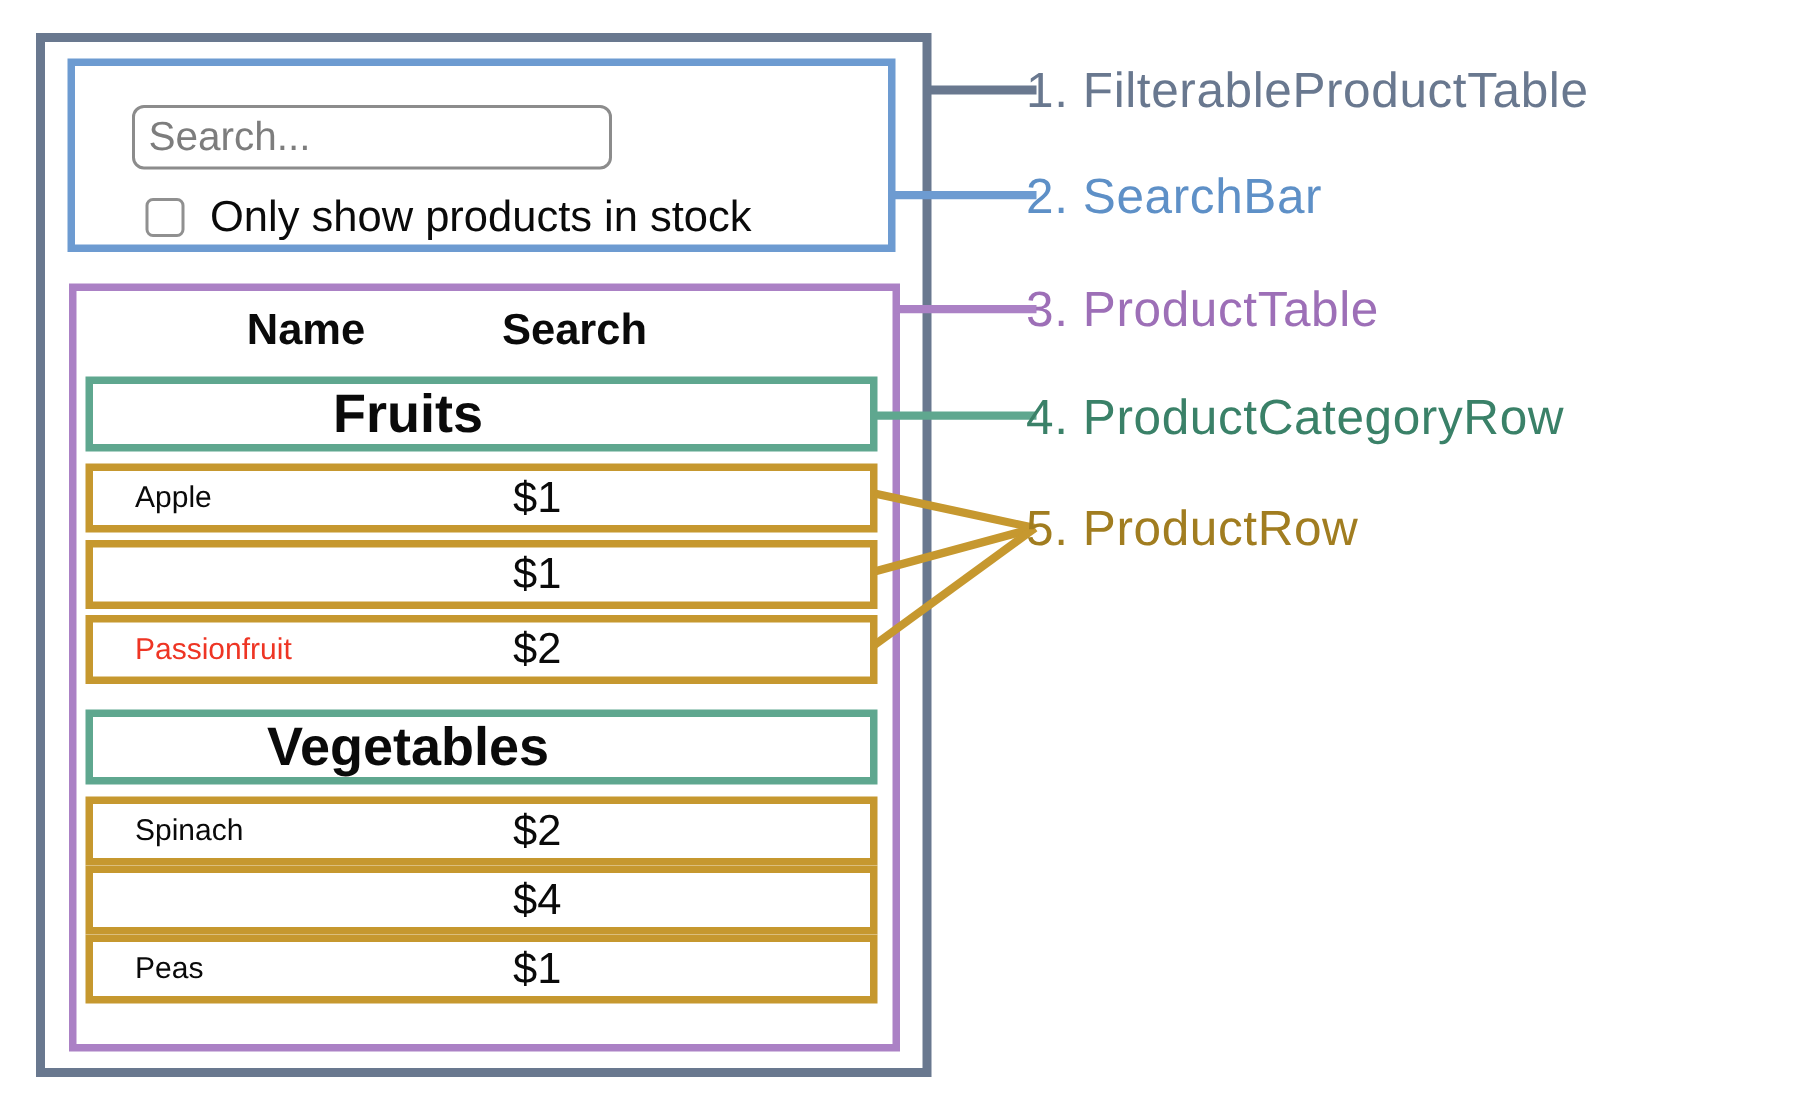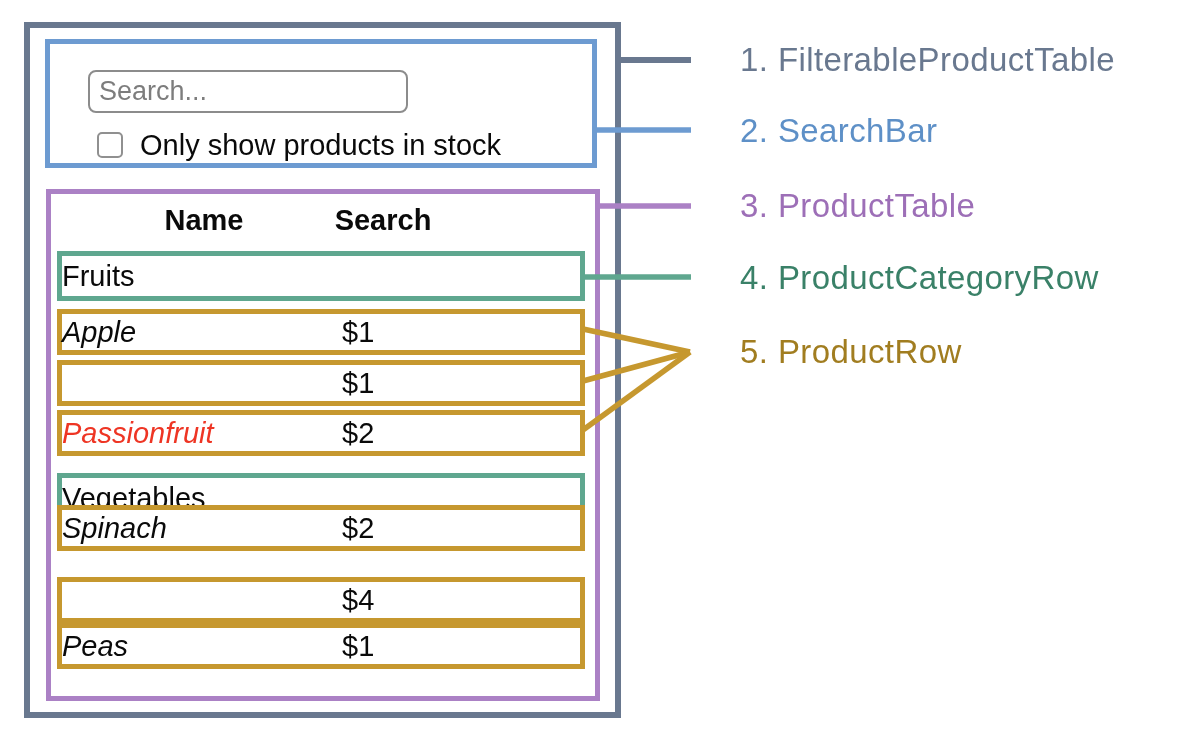--- a/index.html
+++ b/index.html
@@ -21,26 +21,26 @@
     appearance:none;-webkit-appearance:none;border:2.5px solid #909090;border-radius:5px;background:#fff;
   }
   .checkbox-label{position:absolute;left:140px;top:130px;height:30px;line-height:30px;font-size:29px;color:#0a0a0a;white-space:nowrap;}
   .box-producttable{left:46px;top:189px;width:554px;height:512px;border:5px solid #AB81C5;}
   .col-header{position:absolute;top:200px;height:40px;line-height:40px;font-weight:bold;font-size:29px;color:#0a0a0a;text-align:center;}
   .col-header.name{left:57px;width:294px;}
   .col-header.price{left:303px;width:160px;}
   .trow{position:absolute;left:57px;width:528px;box-sizing:border-box;background:#fff;display:flex;align-items:center;}
   .trow.category{border:5px solid #5FA78F;height:50px;}
   .trow.product{border:5px solid #C6982F;height:46px;}
-  .cat-label{width:420px;font-weight:normal;font-size:29px;color:#0a0a0a;}
-  .p-name{font-size:29px;color:#0a0a0a;white-space:nowrap;font-style:italic;}
+  .cat-label{width:420px;text-align:center;font-weight:bold;font-size:36px;color:#0a0a0a;}
+  .p-name{padding-left:28px;font-size:20px;color:#0a0a0a;white-space:nowrap;}
   .p-name.oos{color:#EE3524;}
   .p-price{position:absolute;left:280px;font-size:29px;color:#0a0a0a;}
   .connectors{position:absolute;left:0;top:0;width:1200px;height:744px;pointer-events:none;z-index:5;}
-  .legend-label{position:absolute;left:740px;height:44px;line-height:44px;font-size:33px;letter-spacing:0.4px;white-space:nowrap;z-index:6;}
+  .legend-label{position:absolute;left:684px;height:44px;line-height:44px;font-size:33px;letter-spacing:0.4px;white-space:nowrap;z-index:6;}
   .legend-1{top:38px;color:#69788F;}
   .legend-2{top:109px;color:#5E90C7;}
   .legend-3{top:184px;color:#9D6FB7;}
   .legend-4{top:256px;color:#3A8168;}
   .legend-5{top:330px;color:#A17D20;}
 </style>
 </head>
 <body>
 
 <div class="canvas">
@@ -72,21 +72,21 @@
 
   <div class="trow product" style="top:410px">
     <span class="p-name oos">Passionfruit</span>
     <span class="p-price">$2</span>
   </div>
 
   <div class="trow category" style="top:473px">
     <div class="cat-label">Vegetables</div>
   </div>
 
-  <div class="trow product" style="top:505px">
+  <div class="trow product" style="top:531px">
     <span class="p-name">Spinach</span>
     <span class="p-price">$2</span>
   </div>
 
   <div class="trow product" style="top:577px">
     <span class="p-price">$4</span>
   </div>
 
   <div class="trow product" style="top:623px">
     <span class="p-name">Peas</span>

